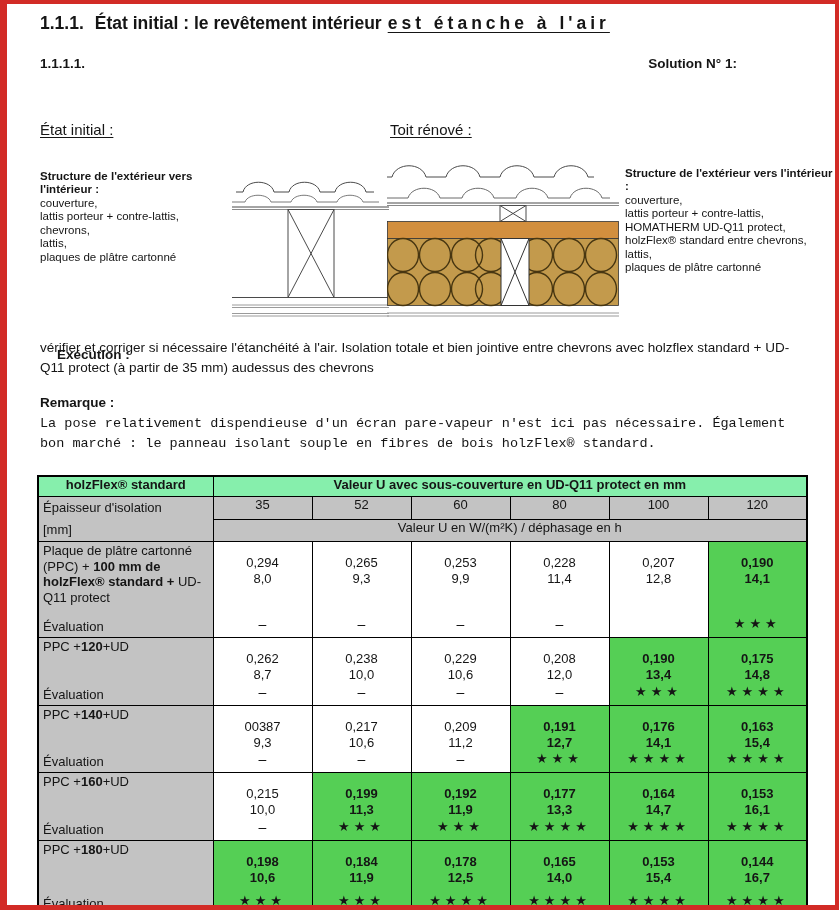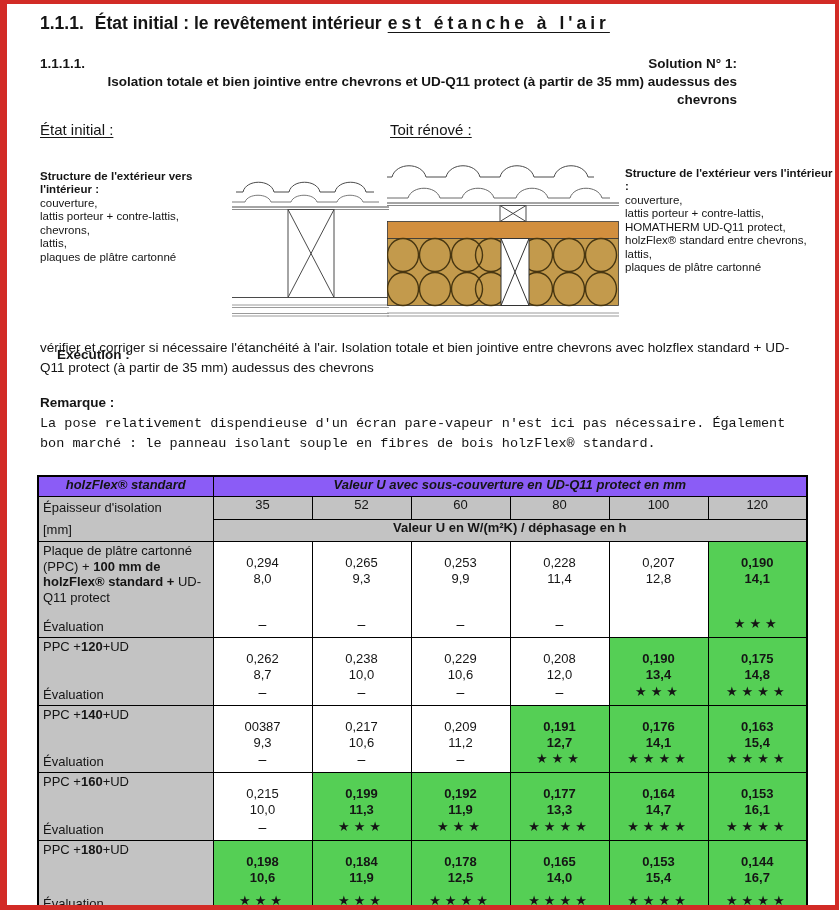--- a/index.html
+++ b/index.html
@@ -34,25 +34,25 @@
   .para-body{font-size:13.5px;line-height:1.5;width:758px;}
   .h-exec{left:50px;top:315px;margin-top:28px;}
   .b-exec{left:33px;top:334px;}
   .h-rem{left:33px;top:391px;}
   .b-rem{left:33px;top:410px;font-family:Liberation Mono, monospace;}
   
   .utable-wrap{left:30px;top:471px;}
   table.utable{border-collapse:collapse;table-layout:fixed;width:771px;border:2px solid #000;}
   table.utable col.c0{width:175px;}
   table.utable td,table.utable th{border:1px solid #000;padding:0 4px;font-size:13px;vertical-align:top;}
-  .hdr{background:#8b5cf6;font-style:italic;}
+  .hdr{background:#86efac;}
   th.hdr{font-weight:bold;text-align:center;height:19px;vertical-align:middle;}
   td.hdr-num{background:#c3c3c3;text-align:center;height:18px;font-weight:normal;vertical-align:middle;}
   td.hdr-left{background:#c3c3c3;font-weight:normal;text-align:left;vertical-align:top;padding-top:1px;line-height:1.7;}
-  td.hdr-unit{background:#c3c3c3;text-align:center;font-weight:bold;height:18px;vertical-align:middle;}
+  td.hdr-unit{background:#c3c3c3;text-align:center;font-weight:normal;height:18px;vertical-align:middle;}
   tbody tr:nth-child(1){height:95px;margin-top:22px;}
   tbody tr:nth-child(2){height:65px;}
   tbody tr:nth-child(3){height:65px;}
   tbody tr:nth-child(4){height:65px;}
   tbody tr:nth-child(5){height:73px;}
   td.label-cell{background:#c3c3c3;}
   td.label-cell .cellflex, td.val-cell .cellflex{
     display:flex;flex-direction:column;justify-content:space-between;height:100%;
   }
   td.label-cell .row-label{line-height:1.2;padding-top:1px;}
@@ -77,21 +77,20 @@
 
   <div class="abs doc-title">
     <span class="num">1.1.1.</span><span>État initial : le revêtement intérieur</span><span class="emph">est étanche à l'air</span>
   </div>
 
   <div class="abs solution">
     <div class="solution-row">
       <span class="num">1.1.1.1.</span>
       <div class="solution-body">
         <div>Solution N° 1:</div>
-        <div>Isolation totale et bien jointive entre chevrons et UD-Q11 protect (à partir de 35 mm) audessus des chevrons</div>
       </div>
     </div>
   </div>
 
   <div class="abs sec-head h-etat">État initial :</div>
   <div class="abs sec-head h-toit">Toit rénové :</div>
 
   <div class="abs structure st-left">
     <div class="st-title">Structure de l'extérieur vers l'intérieur :</div>
     <div>

